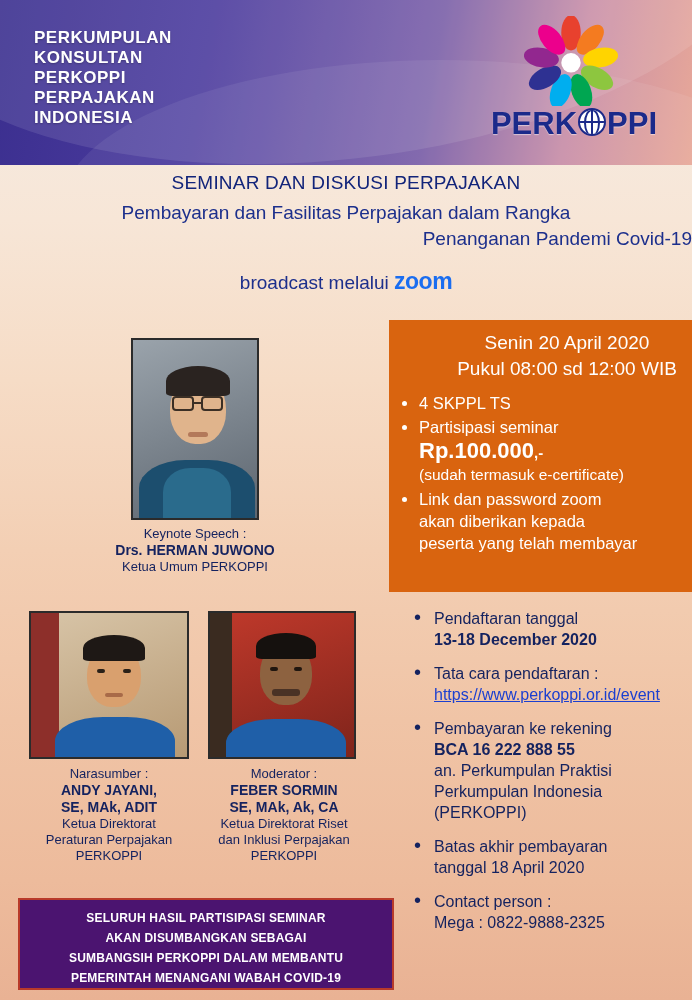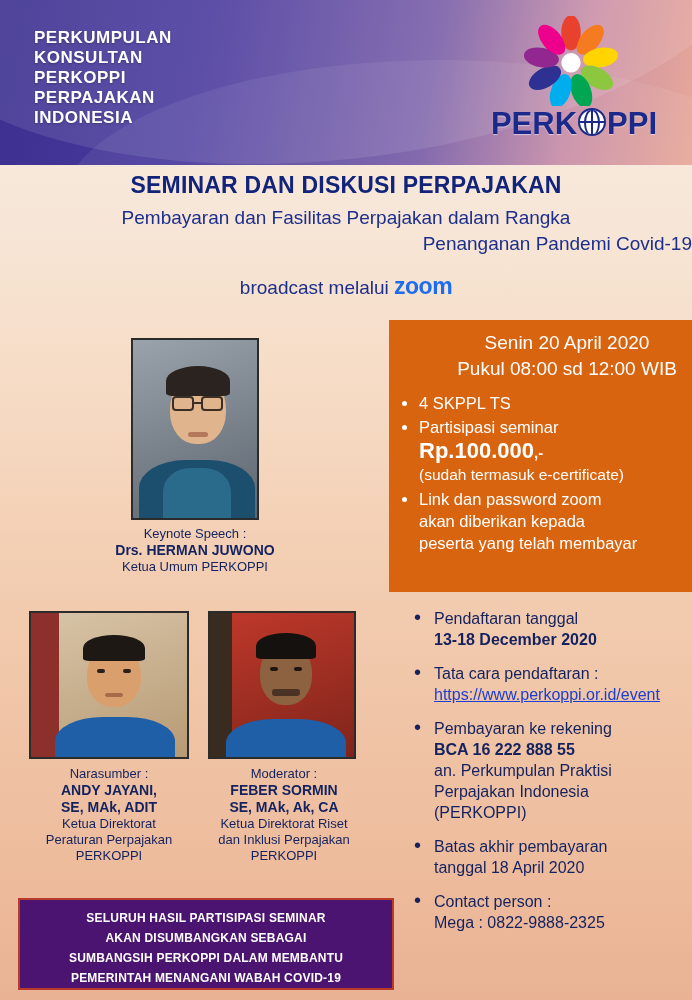--- a/index.html
+++ b/index.html
@@ -95,22 +95,22 @@
     border: 2px solid #1b2a8a; border-radius: 50%;
   }
 
   
   .title-block {
     position: absolute; top: 172px; left: 0; width: 692px;
     text-align: center;
   }
   .seminar-title {
     color: #12247a;
-    font-weight: bold;
-    font-size: 23px;
+    font-weight: normal;
+    font-size: 19px;
     letter-spacing: 0.2px;
   }
   .subtitle1, .subtitle2 {
     color: #1c2f8c;
     font-size: 19px;
     margin-top: 8px;
   }
   .subtitle2 { margin-top: 4px; text-align: right; }
   .broadcast {
     margin-top: 18px;
@@ -356,21 +356,21 @@
       <b>13-18 December 2020</b>
     </li>
     <li>
       <span>Tata cara pendaftaran :</span><br>
       <a class="link" href="#">https://www.perkoppi.or.id/event</a>
     </li>
     <li>
       <span>Pembayaran ke rekening</span><br>
       <b>BCA 16 222 888 55</b><br>
       <span>an. Perkumpulan  Praktisi</span><br>
-      <span>Perpajakan  Indonesia</span><br>
+      <span>Perkumpulan  Indonesia</span><br>
       <span>(PERKOPPI)</span>
     </li>
     <li>
       <span>Batas akhir pembayaran</span><br>
       <span>tanggal 18 April 2020</span>
     </li>
     <li>
       <span>Contact person :</span><br>
       <span>Mega : 0822-9888-2325</span>
     </li>

